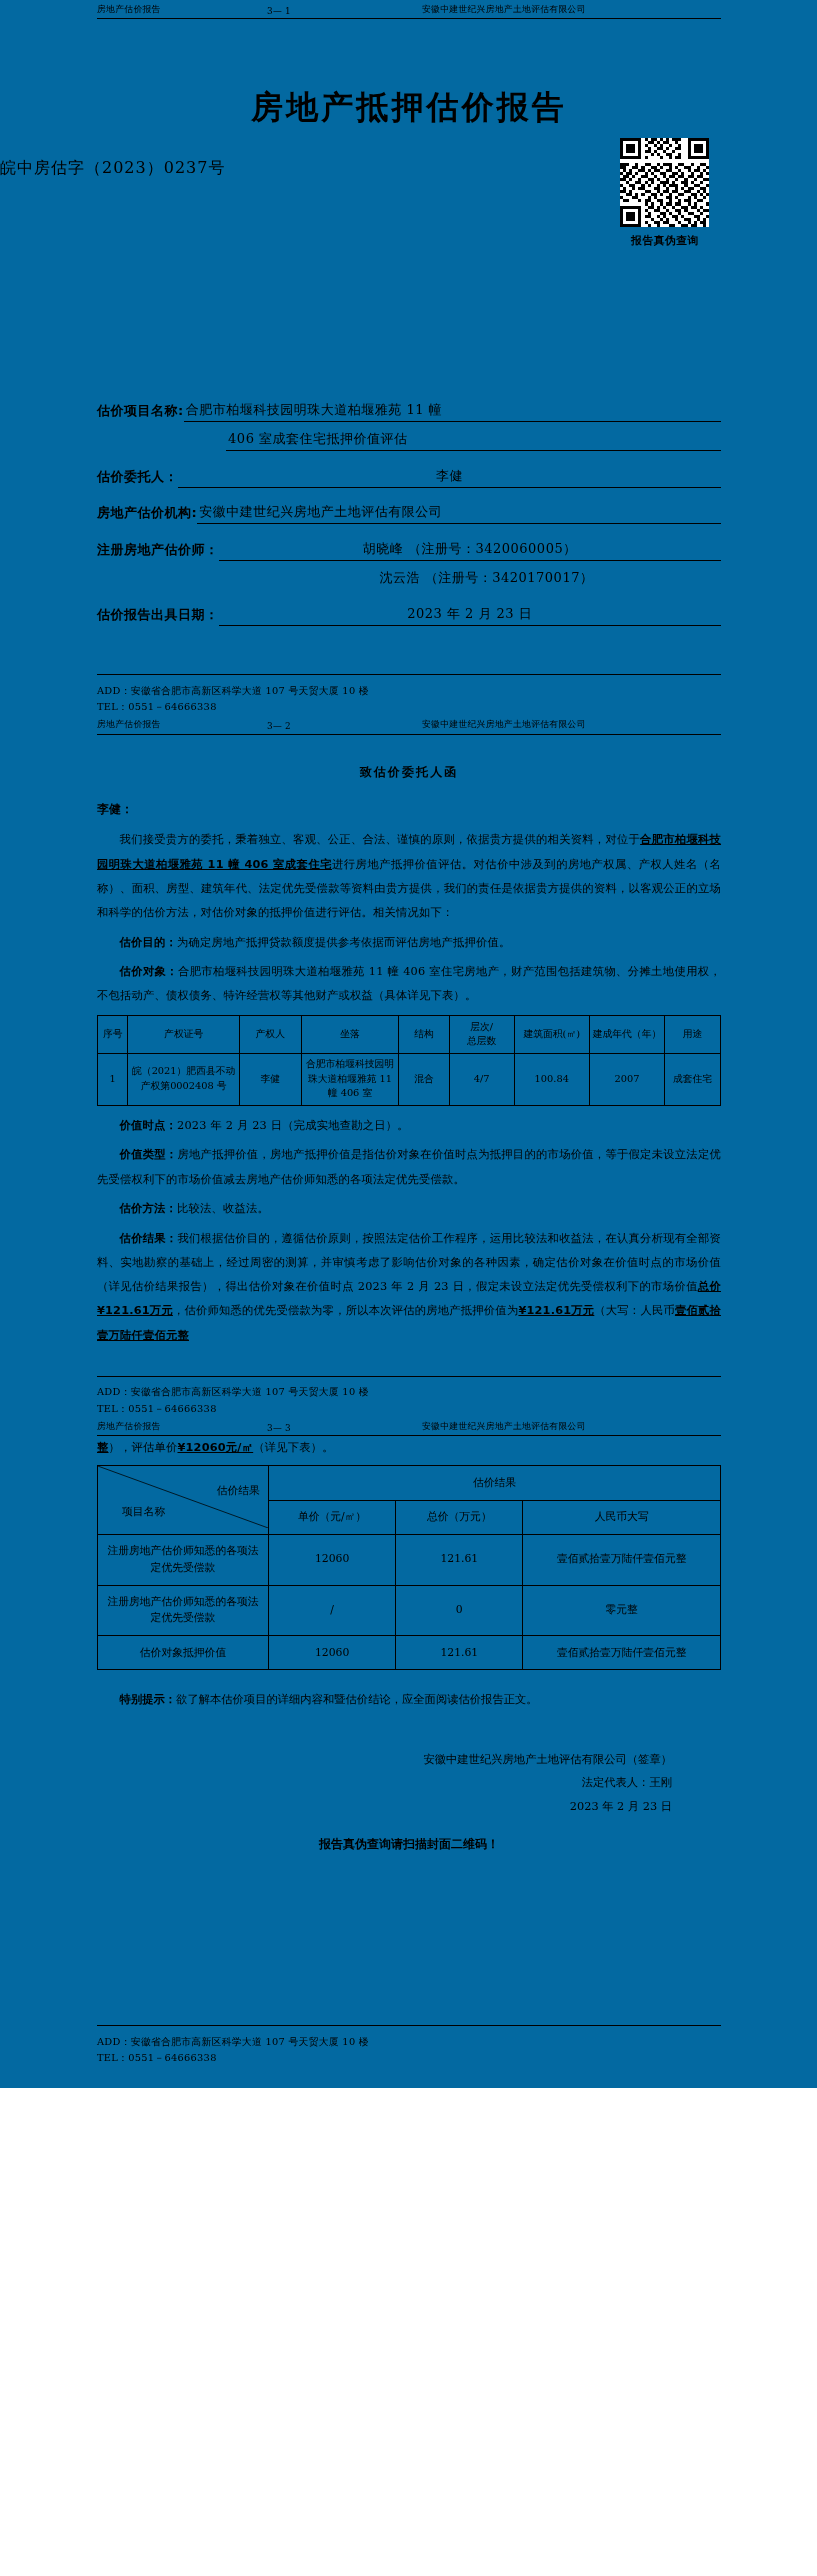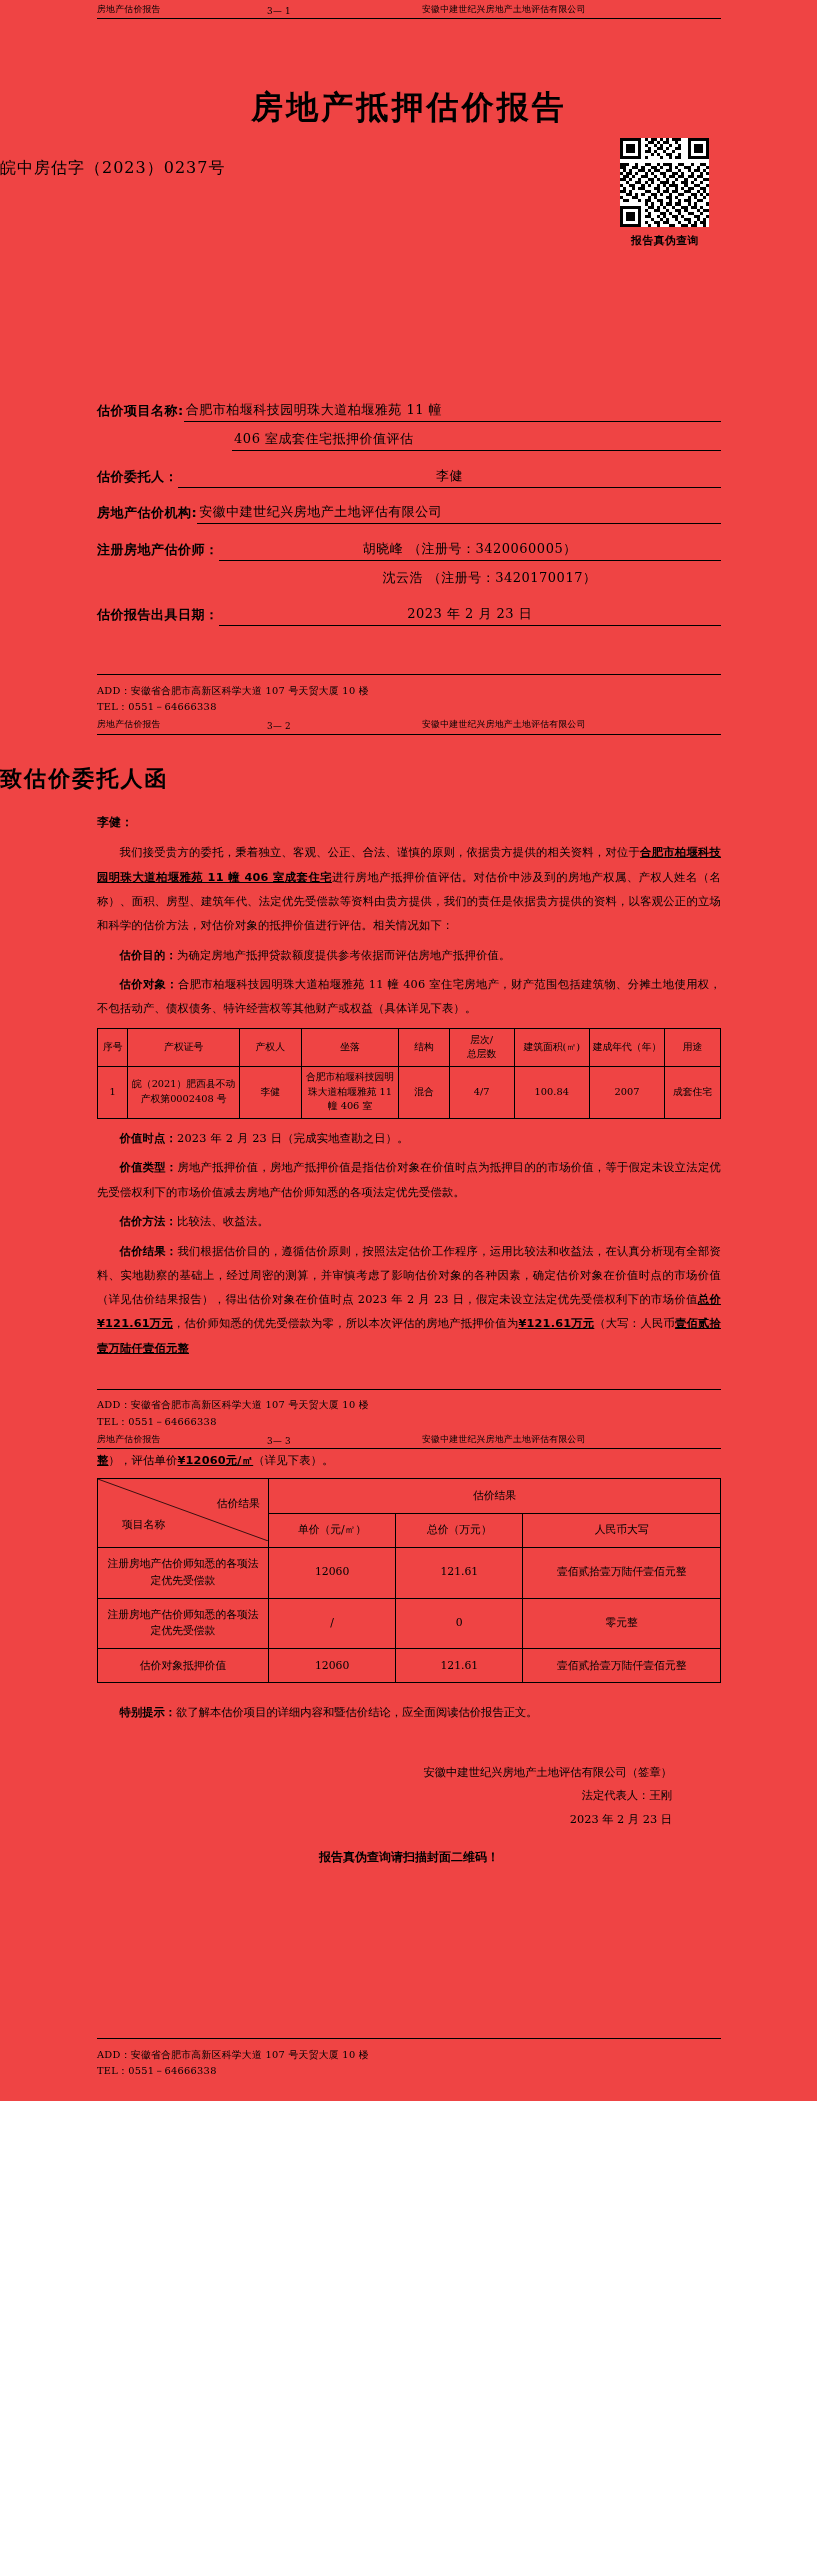--- a/index.html
+++ b/index.html
@@ -4,21 +4,21 @@
 <style>
   html,body{margin:0;padding:0;background:#ffffff;}
   body{
     font-family:"DejaVu Serif","Liberation Serif",serif;
     color:#000000;
     width:818px;
   }
   .page{
     width:818px;
     position:relative;
-    background:#ef4444;
+    background:#0369a1;
   }
   
   .run-head{
     display:flex;
     align-items:flex-end;
     padding:0 97px;
     font-size:8.8px;
     letter-spacing:0.3px;
     height:15.5px;
   }
@@ -86,24 +86,25 @@
     padding-bottom:2.1px;
   }
   .info-value{
     flex:1;
     border-bottom:1px solid #000;
     padding:0 2.1px 2.1px 2.1px;
     white-space:nowrap;
     overflow:hidden;
   }
   .info-value.center{text-align:center;}
-  .info-row.cont{margin-top:-7.2px;gap:6px;}
+  .info-row.cont{margin-top:-7.2px;}
   
   .letter-title{
-    font-size:22px;
+    text-align:center;
+    font-size:12px;
     font-weight:bold;
     letter-spacing:2.1px;
     margin:29px 0 20.6px 0;
     font-family:Liberation Mono, monospace;
   }
   .body-wrap{padding:0 97px;}
   .salutation{
     font-size:12px;
     font-weight:bold;
     margin-bottom:10.3px;

